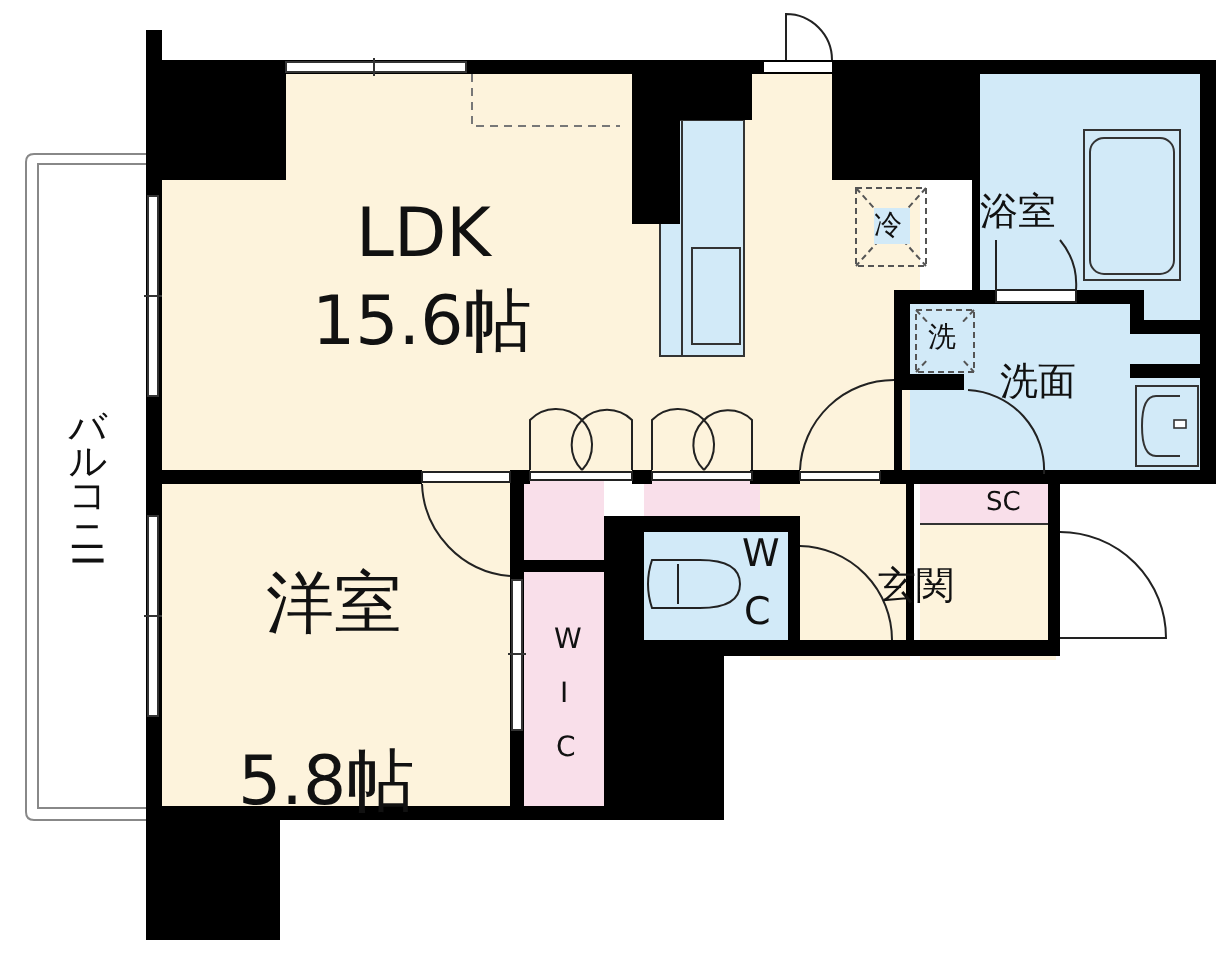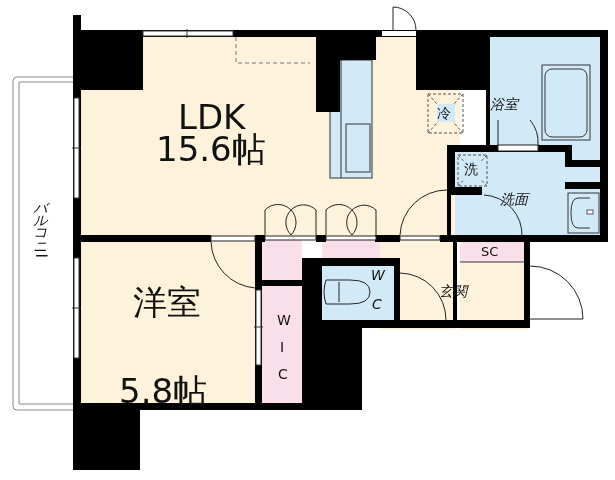--- a/index.html
+++ b/index.html
@@ -1,20 +1,20 @@
 <!DOCTYPE html>
 <html><head>
 <meta charset="utf-8">
 <style>
   html, body { margin:0; padding:0; background:#ffffff; }
   body { width:615px; height:480px; overflow:hidden; position:relative; font-family:"DejaVu Sans", sans-serif; }
   svg { position:absolute; left:0; top:0; }
   .lbl { position:absolute; color:#111; white-space:nowrap; text-align:center; line-height:1; font-family:"DejaVu Sans", sans-serif; }
   .big { font-size:34px; }
-  .mid { font-size:14px;font-style:italic; }
+  .mid { font-size:19px; }
   .sm { font-size:14px; }
   .xs { font-size:13px; }
   .vert { writing-mode:vertical-rl; text-orientation:upright; letter-spacing:-2px; }
 </style>
 </head>
 <body>
 
 <svg width="615" height="480" viewBox="0 0 615 480">
 
   <g>
@@ -156,33 +156,33 @@
     <rect x="458" y="155" width="29" height="31"></rect>
     <line x1="458" y1="155" x2="487" y2="186"></line>
     <line x1="487" y1="155" x2="458" y2="186"></line>
   </g>
   <rect x="463" y="161" width="19" height="19" fill="#d2eaf8"></rect>
 
   <line x1="460" y1="262" x2="524" y2="262" stroke="#333" stroke-width="1"></line>
 </svg>
 
 <div class="lbl big" style="left:178px; top:100px;">LDK</div>
-<div class="lbl big" style="left:156px; top:132px;">15.6帖</div>
+<div class="lbl big" style="left:156px; top:144px;">15.6帖</div>
 
 <div class="lbl big" style="left:133px; top:285px;">洋室</div>
 <div class="lbl big" style="left:119px; top:330px;margin-top:44px;">5.8帖</div>
 
 <div class="lbl mid vert" style="left:34px; top:192px;">バルコニー</div>
 
 <div class="lbl mid" style="left:490px; top:97px;">浴室</div>
-<div class="lbl mid" style="left:500px; top:192px;">洗面</div>
+<div class="lbl mid" style="left:500px; top:182px;">洗面</div>
 <div class="lbl sm" style="left:437px; top:106px;">冷</div>
 <div class="lbl sm" style="left:464px; top:162px;">洗</div>
 
 <div class="lbl mid" style="left:371px; top:268px;">W</div>
 <div class="lbl mid" style="left:372px; top:297px;">C</div>
 
 <div class="lbl sm" style="left:277px; top:313px;">W</div>
 <div class="lbl sm" style="left:280px; top:340px;">I</div>
 <div class="lbl sm" style="left:278px; top:367px;">C</div>
 
-<div class="lbl xs" style="left:481px; top:245px;">SC</div>
+<div class="lbl xs" style="left:493px; top:245px;">SC</div>
 <div class="lbl mid" style="left:439px; top:284px;">玄関</div>
 
 </body></html>

